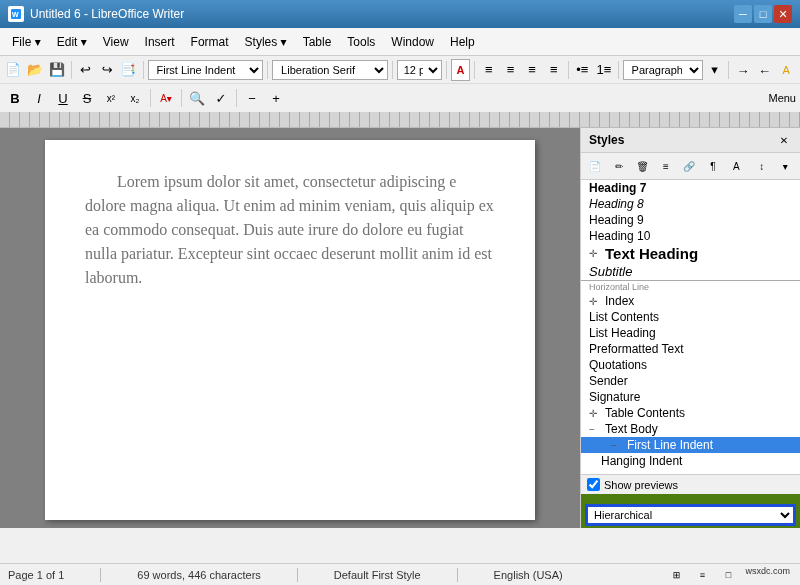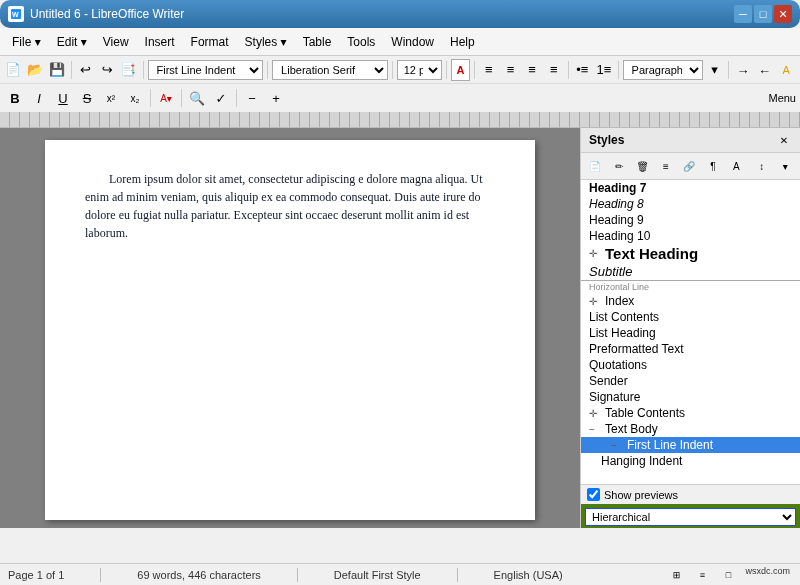--- a/index.html
+++ b/index.html
@@ -7,21 +7,20 @@
 
     
     .title-bar {
       background: linear-gradient(to bottom, #4a90c8, #2d6fa3);
       color: white;
       height: 28px;
       display: flex;
       align-items: center;
       padding: 0 8px;
       justify-content: space-between;
-      border-radius: 10px;
     }
     .title-bar-left { display: flex; align-items: center; gap: 6px; }
     .title-bar-icon { width: 16px; height: 16px; background: #fff; border-radius: 2px; display: flex; align-items: center; justify-content: center; }
     .title-bar-title { font-size: 12px; color: white; }
     .title-bar-controls { display: flex; gap: 2px; }
     .title-btn { width: 18px; height: 18px; background: #5a9fd4; border: none; color: white; font-size: 11px; cursor: pointer; display: flex; align-items: center; justify-content: center; border-radius: 2px; }
     .title-btn.close { background: #c0392b; }
 
     
     .menu-bar {
@@ -107,23 +106,23 @@
       background: white;
       width: 490px;
       min-height: 380px;
       margin: 0 auto;
       padding: 30px 40px;
       box-shadow: 2px 2px 6px rgba(0,0,0,0.4);
       position: relative;
     }
     .page-content {
       font-family: 'Liberation Serif', Georgia, serif;
-      font-size: 12px;
+      font-size: 16px;
       line-height: 1.5;
-      color: #0f172a;
+      color: #737373;
     }
 
     
     .styles-panel {
       width: 220px;
       background: #4d7c0f;
       border-left: 1px solid #ccc;
       display: flex;
       flex-direction: column;
     }
@@ -184,25 +183,25 @@
     .styles-footer {
       border-top: 1px solid #ccc;
       padding: 3px 6px;
       background: #f0f0f0;
       display: flex;
       align-items: center;
       gap: 4px;
     }
     .hierarchical-dropdown {
       width: 100%;
-      border: 1px solid #1d4ed8;
+      border: 3px solid #1d4ed8;
       font-size: 11px;
       padding: 1px 2px;
       background: white;
-      margin-top: 2px;
+      margin-top: 8px;
     }
 
     
     .ruler-container {
       background: #d4d4d4;
       height: 16px;
       border-bottom: 1px solid #bbb;
       position: relative;
       overflow: hidden;
     }

